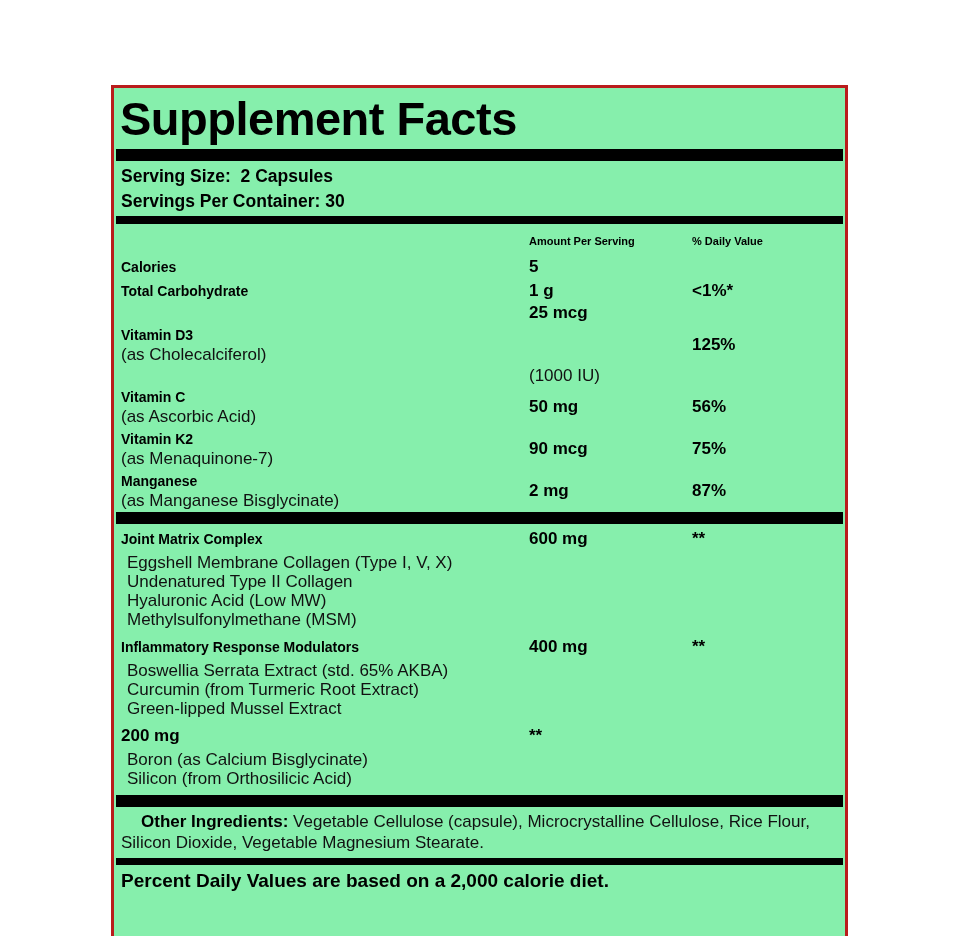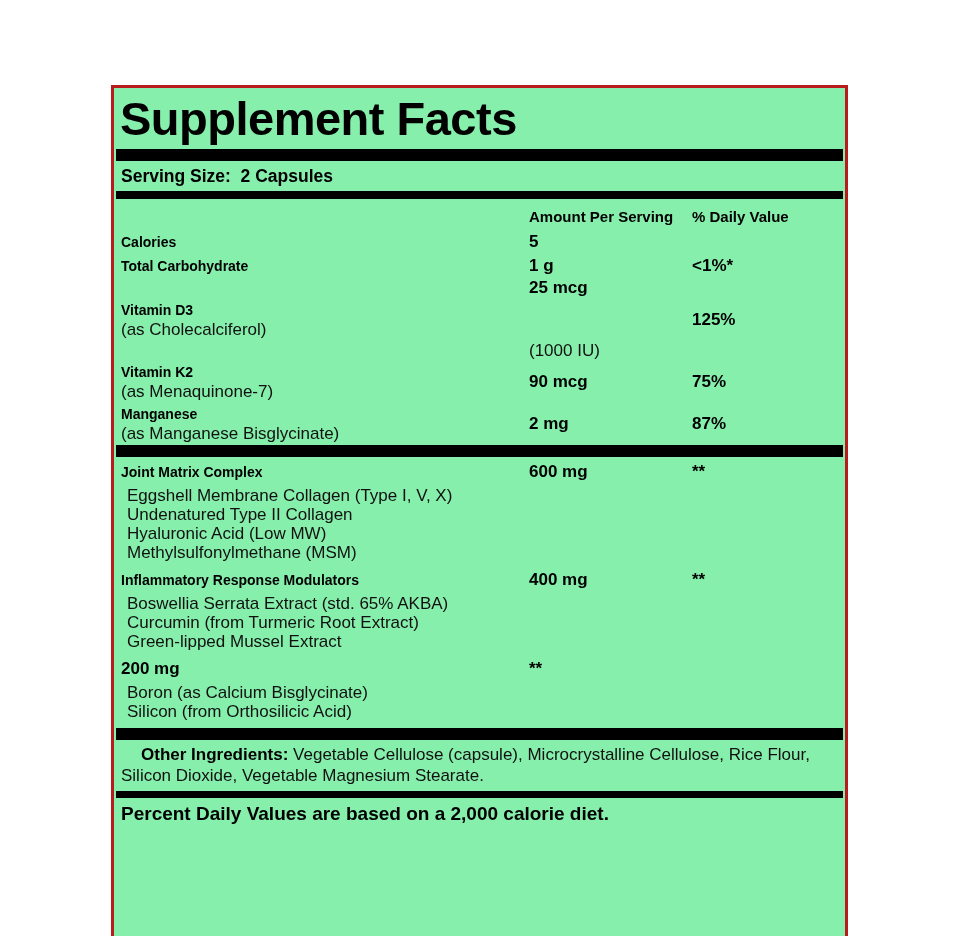--- a/index.html
+++ b/index.html
@@ -36,21 +36,21 @@
     font-size:17.5px; font-weight:bold;
     line-height:25px;
     white-space:pre-wrap;
   }
   .grid {
     display:grid;
     grid-template-columns:408px 163px 1fr;
     padding-left:5px;
     align-items:center;
   }
-  .col-head { font-size:15px; font-weight:bold; white-space:nowrap; }
+  .col-head { font-size:11px; font-weight:bold; white-space:nowrap; }
   .head-row { padding-top:5px; padding-bottom:2px; min-height:24px; }
   .row-short { min-height:24px; }
   .row-tall  { min-height:42px; }
   .nutrient-name { font-size:14px; font-weight:bold; line-height:20px; }
   .nutrient-detail { font-size:17px; font-weight:normal; line-height:20px; color:#111111; }
   .amount { font-size:17px; font-weight:bold; line-height:20px; }
   .amount-sub { font-size:17px; font-weight:normal; line-height:20px; color:#111111;margin-top:43px; }
   .dv { font-size:17px; font-weight:bold; }
   .blend-head { min-height:22px; margin-top:4px; }
   .blend-components {
@@ -75,20 +75,21 @@
 
 <div class="page">
   <div class="panel">
 
     <div class="title">Supplement Facts</div>
 
     <div class="bar bar-thick bar-a"></div>
 
     <div class="serving-block">
       <div class="serving-line">Serving Size:  2 Capsules</div>
+      <div class="serving-line">Servings Per Container: 30</div>
     </div>
 
     <div class="bar bar-medium"></div>
 
     <div class="grid head-row">
       <div></div>
       <div class="col-head">Amount Per Serving</div>
       <div class="col-head">% Daily Value</div>
     </div>
 
@@ -109,20 +110,28 @@
         <div class="nutrient-name">Vitamin D3</div>
         <div class="nutrient-detail">(as Cholecalciferol)</div>
       </div>
       <div>
         <div class="amount">25 mcg</div>
         <div class="amount-sub">(1000 IU)</div>
       </div>
       <div class="dv">125%</div>
     </div>
 
+    <div class="grid row-tall">
+      <div>
+        <div class="nutrient-name">Vitamin C</div>
+        <div class="nutrient-detail">(as Ascorbic Acid)</div>
+      </div>
+      <div class="amount">50 mg</div>
+      <div class="dv">56%</div>
+    </div>
 
     <div class="grid row-tall">
       <div>
         <div class="nutrient-name">Vitamin K2</div>
         <div class="nutrient-detail">(as Menaquinone-7)</div>
       </div>
       <div class="amount">90 mcg</div>
       <div class="dv">75%</div>
     </div>
 

